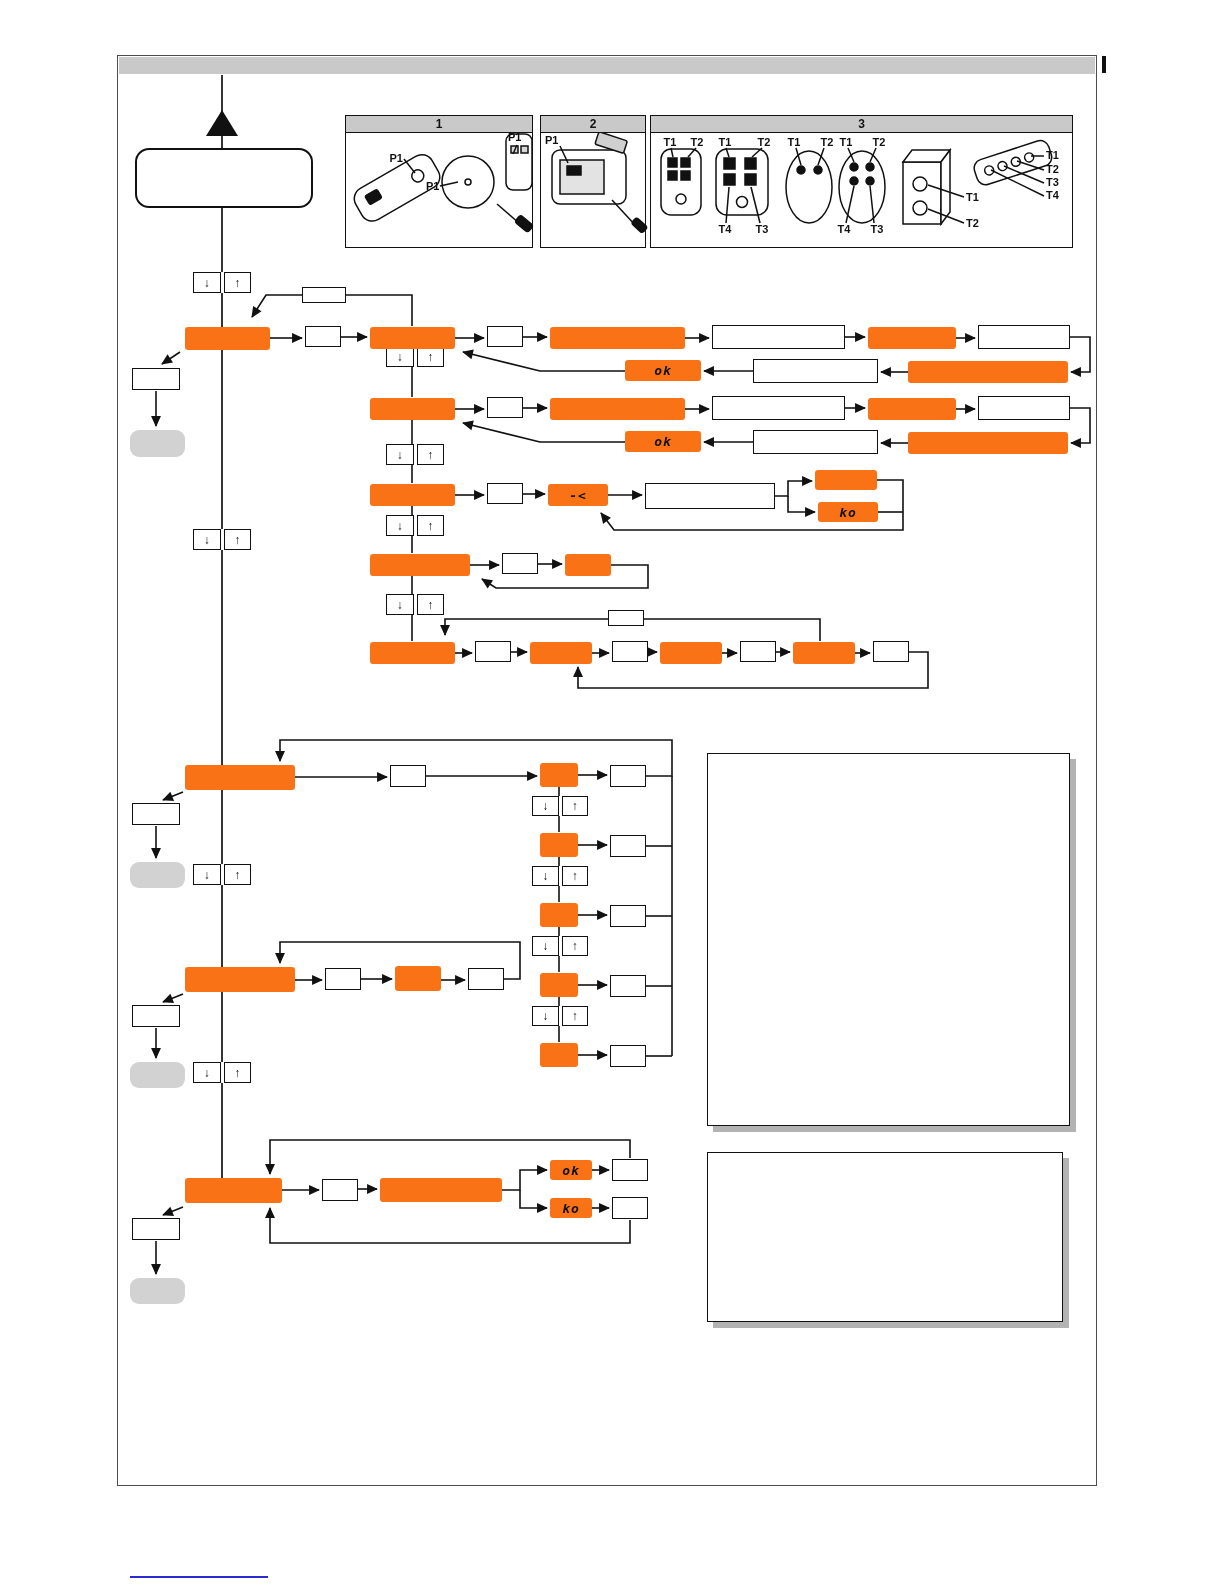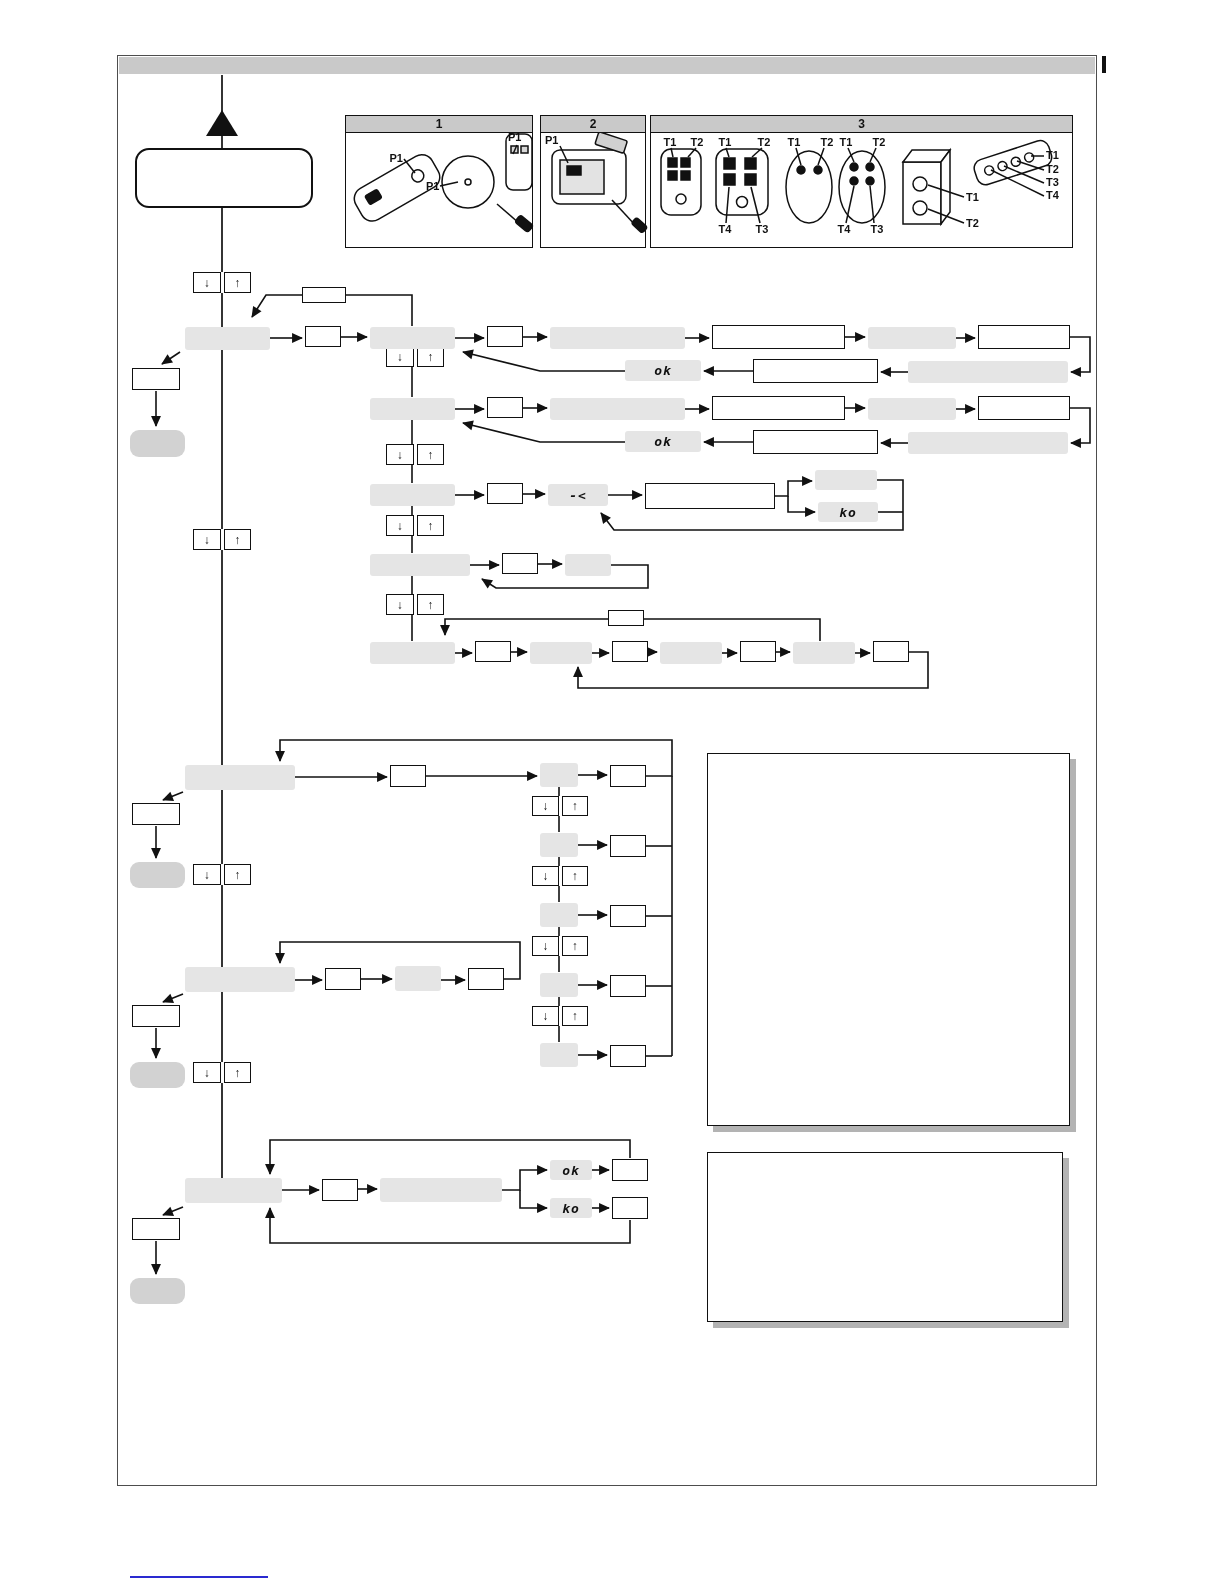--- a/index.html
+++ b/index.html
@@ -3,21 +3,21 @@
 <meta charset="utf-8">
 <style>
   *{box-sizing:border-box;margin:0;padding:0}
   html,body{background:#fff}
   .page{position:relative;width:1225px;height:1585px;background:#fff;
         font-family:"Liberation Sans",sans-serif;color:#111;overflow:hidden}
   svg.wires{position:absolute;left:0;top:0;z-index:1}
   .abs{position:absolute;z-index:2}
   .frame{position:absolute;z-index:2;border:1.5px solid #4d4d4d;background:transparent}
   .hbar{position:absolute;z-index:2;background:#c9c9c9}
-  .gbox{position:absolute;z-index:2;background:#e5e5e5;border-radius:3px}
+  .gbox{position:absolute;z-index:2;background:#f97316;border-radius:3px}
   .wbox{position:absolute;z-index:2;background:#fff;border:1.7px solid #111}
   .rnd{position:absolute;z-index:2;background:#d2d2d2;border-radius:9px}
   .stepper{position:absolute;z-index:2;display:flex;gap:3px;background:#fff}
   .stepper span{flex:1;border:1.6px solid #111;background:#fff;display:flex;
                 align-items:center;justify-content:center;font-size:12px;font-weight:700;line-height:1}
   .lcd{display:flex;align-items:center;justify-content:center;
        font-family:"DejaVu Sans Mono",monospace;font-style:italic;font-weight:700;
        font-size:13px;letter-spacing:1px}
   .panel{position:absolute;z-index:2;border:1.7px solid #111;background:transparent}
   .panel .ph{height:17px;background:#c9c9c9;border-bottom:1.7px solid #111;

